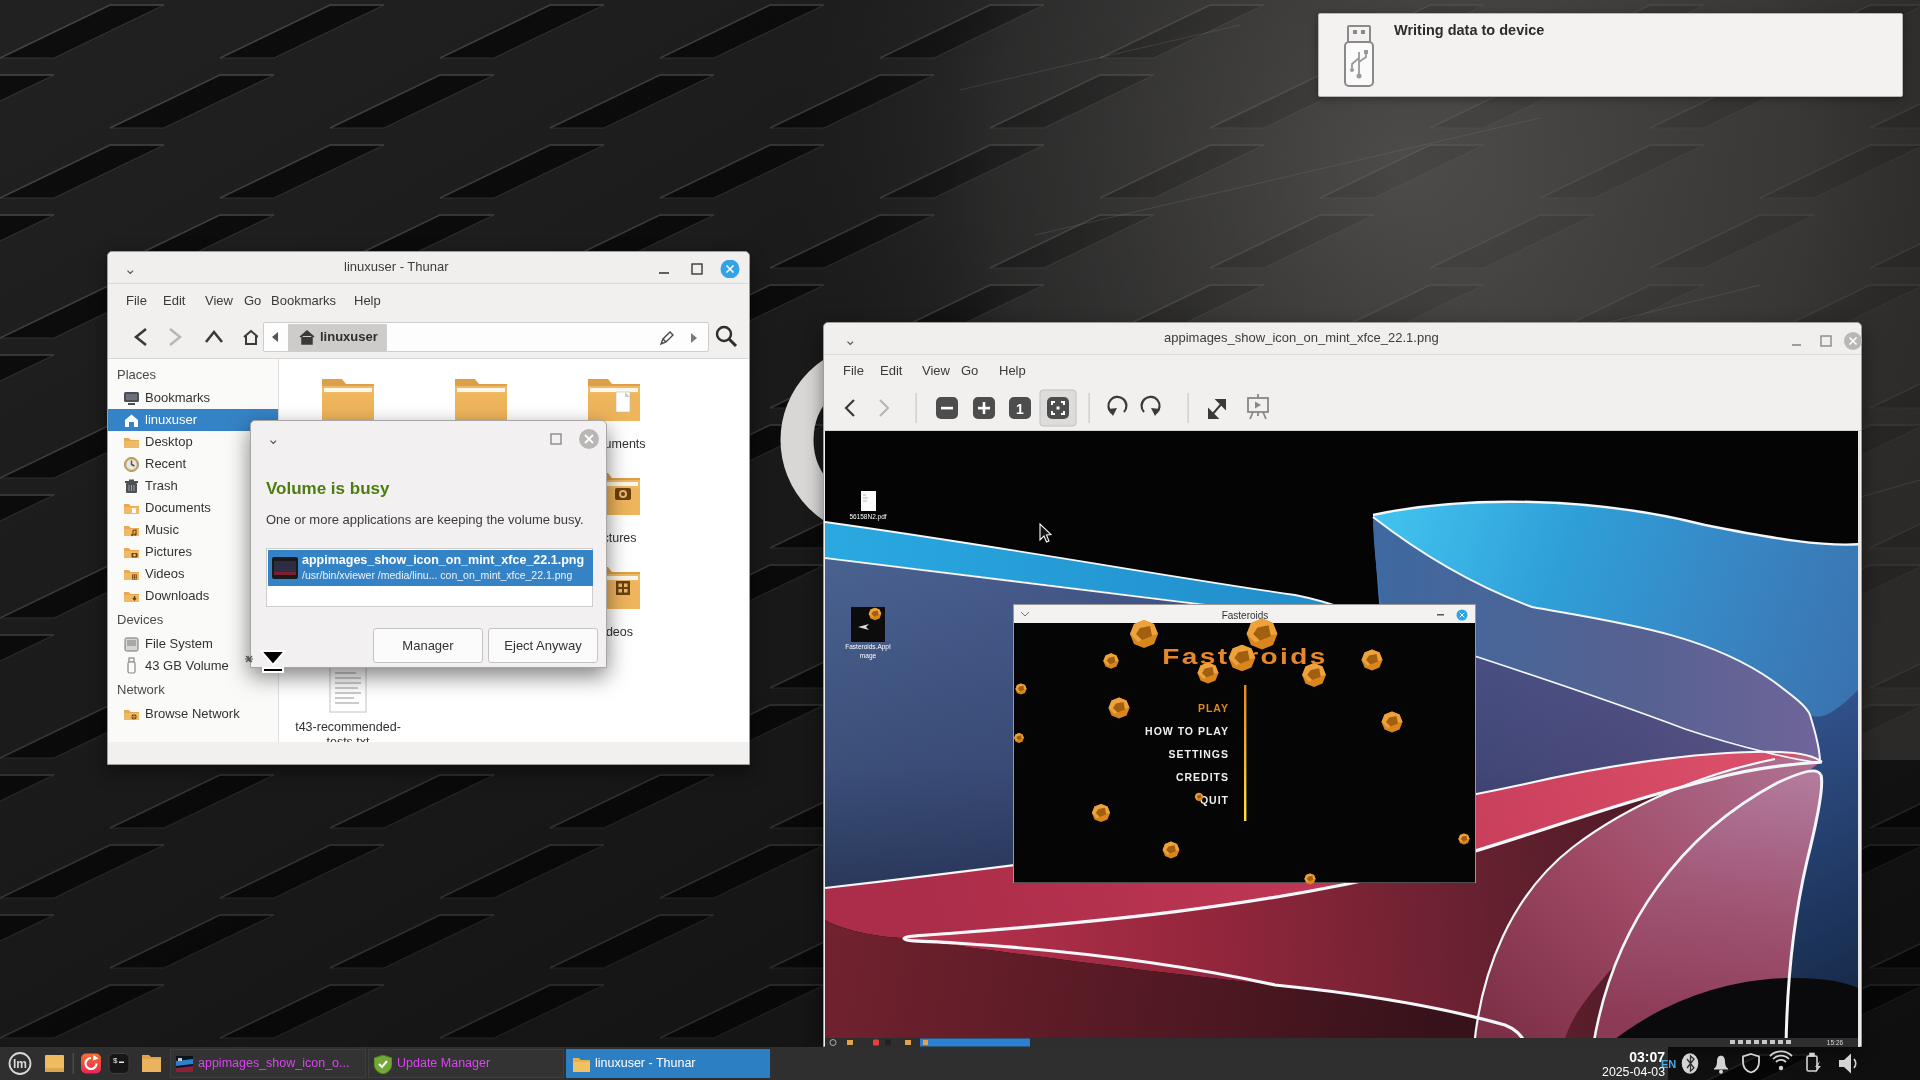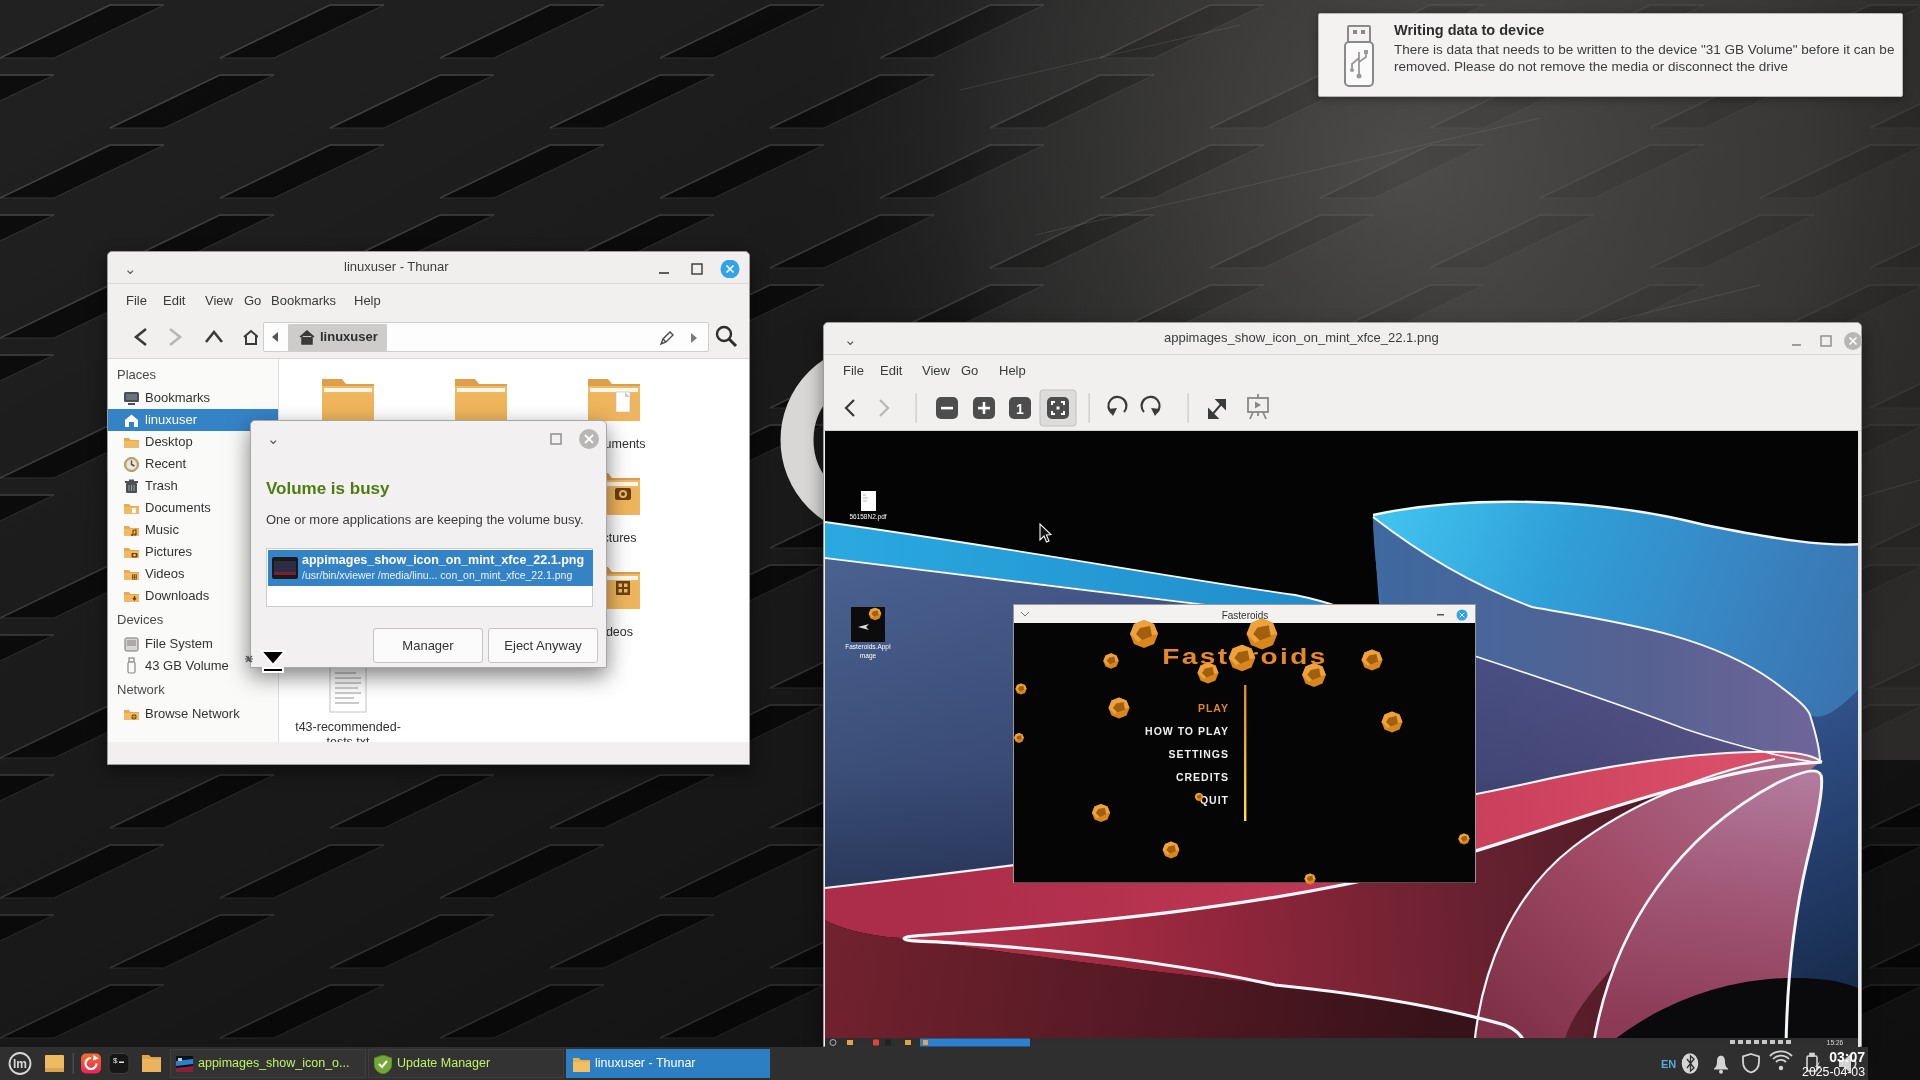--- a/index.html
+++ b/index.html
@@ -32,22 +32,22 @@
 #dlg .msg{position:absolute;left:15px;top:91px;font-size:13px;color:#3c3c3c}
 #dlglist{position:absolute;left:15px;top:127px;width:327px;height:59px;background:#fff;border:1px solid #cfcdcc}
 #dlgsel{position:absolute;left:1px;top:1px;width:325px;height:36px;background:#3583c7}
 .dbtn{position:absolute;top:207px;width:110px;height:35px;background:#fcfbfb;border:1px solid #c6c4c3;border-radius:3px;font-size:13px;color:#333;text-align:center;line-height:33px}
 
 #xv{left:823px;top:322px;width:1039px;height:725px;border-radius:5px 5px 0 0}
 #xv .menus span{position:absolute;top:40px;font-size:13px;color:#3a3a3a}
 #xv .tool{position:absolute;left:0;top:62px;width:100%;height:46px;background:#f2f0ef;border-bottom:1px solid #d5d3d2}
 #imgarea{position:absolute;left:1px;top:108px;width:1035px;height:616px;background:#000;overflow:hidden;border-right:2px solid #e8e6e5}
 
-#taskbar{position:absolute;left:0;top:1047px;width:1868px;height:33px;background:#2f2f2f}
-.tkbtn{position:absolute;top:2px;height:29px;background:#333333;border:1px solid #3e3e3e;color:#bef264;font-size:12.5px}
+#taskbar{position:absolute;left:0;top:1047px;width:1668px;height:33px;background:#2f2f2f}
+.tkbtn{position:absolute;top:2px;height:29px;background:#333333;border:1px solid #3e3e3e;color:#d946ef;font-size:12.5px}
 #tkactive{background:#2d7fc4;border-color:#2d7fc4;color:#fff}
 #clock{position:absolute;right:3px;top:2px;text-align:right;color:#fff}
 #clock .t{font-size:14px;font-weight:bold}
 #clock .d{font-size:12.3px}
 </style></head>
 <body>
 <svg id="desk" viewBox="0 0 1920 1080">
   <defs>
     <pattern id="pat" width="220" height="140" patternUnits="userSpaceOnUse">
       <rect width="220" height="140" fill="#212121"></rect>
@@ -97,21 +97,20 @@
     <g stroke="#9a9898" stroke-width="1.8" fill="none">
       <path d="M18,28 L18,52"></path>
         <path d="M18,34 L11,40 L11,44"></path>
         <path d="M18,38 L25,33 L25,29"></path>
     </g>
     <circle cx="18" cy="52" r="2.5" fill="#9a9898"></circle>
       <circle cx="11" cy="46" r="2" fill="#9a9898"></circle>
       <rect x="23" y="26" width="4" height="4" fill="#9a9898"></rect>
   </svg>
   <div class="tit">Writing data to device</div>
-  <div class="bod" style="white-space:nowrap">There is data that needs to be written to the device "31 GB Volume" before it can be<br>removed. Please do not remove the media or disconnect the drive</div>
 </div>
 
 <div id="thunar" class="win">
   <div class="tbar"></div>
   <div class="chev" style="left:16px;top:8px">⌄</div>
   <div class="ttxt" style="left:236px">linuxuser - Thunar</div>
   <svg class="abs" style="left:544px;top:8px" width="90" height="18" viewBox="0 0 90 18">
     <path d="M7,13 L17,13" stroke="#3a3a3a" stroke-width="1.6"></path>
     <rect x="40" y="4" width="10" height="10" fill="none" stroke="#3a3a3a" stroke-width="1.4"></rect>
     <circle cx="78" cy="9" r="9.5" fill="#32a3e6"></circle>

